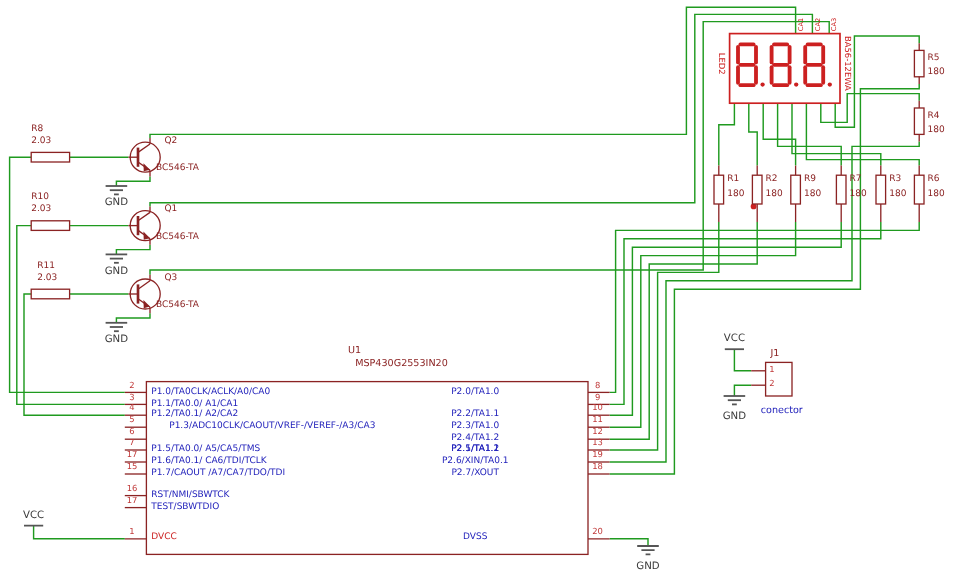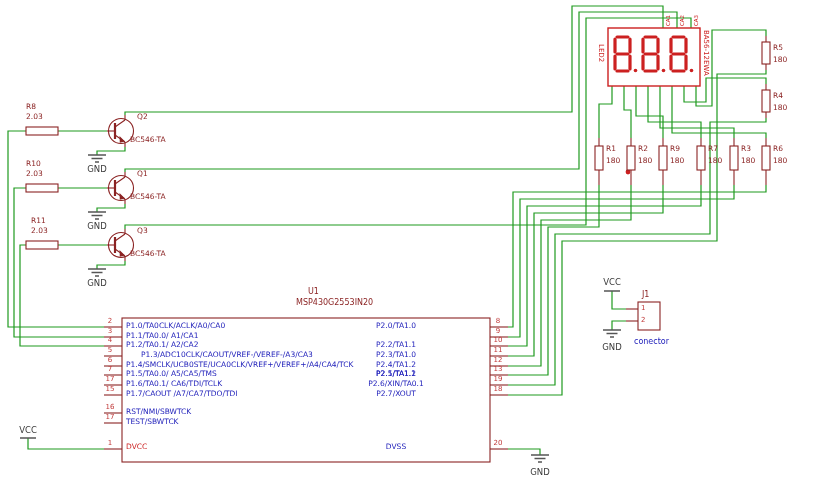--- a/index.html
+++ b/index.html
@@ -249,21 +249,21 @@
           <line x1="20" y1="438" x2="36" y2="438" class="g1"></line>
         </g>
         <g>
           <line x1="604" y1="291" x2="620" y2="291" class="g1"></line>
         </g>
       </g>
   </svg>
 
   <div id="labels">
 
-    <div class="lbl ref" style="left:308px;top:287px">U1</div>
+    <div class="lbl ref" style="left:290px;top:287px">U1</div>
     <div class="lbl ref" style="left:296px;top:298px">MSP430G2553IN20</div>
 
     <div class="lbl pnum center" style="left:100px;top:439px;width:20px">1</div>
     <div class="lbl dvcc" style="left:126px;top:443px">DVCC</div>
     <div class="lbl pnum center" style="left:488px;top:439px;width:20px">20</div>
     <div class="lbl plabel right" style="left:306px;top:443px;width:180px">DVSS</div>
 
     <div class="lbl ref" style="left:642px;top:290px">J1</div>
     <div class="lbl pnum" style="left:641px;top:304px">1</div>
     <div class="lbl pnum" style="left:641px;top:316px">2</div>
@@ -281,31 +281,30 @@
     <div class="lbl pwr center" style="left:526px;top:468px;width:28px">GND</div>
   <div class="lbl pnum center" style="left: 100px; top: 317px; width: 20px;">2</div>
       <div class="lbl plabel" style="left: 126px; top: 322px;">P1.0/TA0CLK/ACLK/A0/CA0</div>
       <div class="lbl pnum center" style="left: 100px; top: 327px; width: 20px;">3</div>
       <div class="lbl plabel" style="left: 126px; top: 332px;">P1.1/TA0.0/ A1/CA1</div>
       <div class="lbl pnum center" style="left: 100px; top: 336px; width: 20px;">4</div>
       <div class="lbl plabel" style="left: 126px; top: 341px;">P1.2/TA0.1/ A2/CA2</div>
       <div class="lbl pnum center" style="left: 100px; top: 346px; width: 20px;">5</div>
       <div class="lbl plabel" style="left: 126px; top: 351px; margin-left: 15px;">P1.3/ADC10CLK/CAOUT/VREF-/VEREF-/A3/CA3</div>
       <div class="lbl pnum center" style="left: 100px; top: 356px; width: 20px;">6</div>
-      <div class="lbl plabel" style="left: 126px; top: 361px;">P1.4/SMCLK/UCB0STE/UCA0CLK/VREF+/VEREF+/A4/CA4/TCK</div>
       <div class="lbl pnum center" style="left: 100px; top: 365px; width: 20px;">7</div>
       <div class="lbl plabel" style="left: 126px; top: 370px;">P1.5/TA0.0/ A5/CA5/TMS</div>
       <div class="lbl pnum center" style="left: 100px; top: 375px; width: 20px;">17</div>
       <div class="lbl plabel" style="left: 126px; top: 380px;">P1.6/TA0.1/ CA6/TDI/TCLK</div>
       <div class="lbl pnum center" style="left: 100px; top: 385px; width: 20px;">15</div>
       <div class="lbl plabel" style="left: 126px; top: 390px;">P1.7/CAOUT /A7/CA7/TDO/TDI</div>
       <div class="lbl pnum center" style="left: 100px; top: 403px; width: 20px;">16</div>
       <div class="lbl plabel" style="left: 126px; top: 408px;">RST/NMI/SBWTCK</div>
       <div class="lbl pnum center" style="left: 100px; top: 413px; width: 20px;">17</div>
-      <div class="lbl plabel" style="left: 126px; top: 418px;">TEST/SBWTCK</div>
+      <div class="lbl plabel" style="left: 126px; top: 418px;">TEST/SBWTDIO</div>
       <div class="lbl pnum center" style="left: 488px; top: 317px; width: 20px;">8</div>
       <div class="lbl plabel right" style="left: 306px; top: 322px; width: 180px;">P2.0/TA1.0</div>
       <div class="lbl pnum center" style="left: 488px; top: 327px; width: 20px;">9</div>
       <div class="lbl plabel right" style="left: 306px; top: 332px; width: 180px; margin-top: 38px;">P2.1/TA1.1</div>
       <div class="lbl pnum center" style="left: 488px; top: 336px; width: 20px;">10</div>
       <div class="lbl plabel right" style="left: 306px; top: 341px; width: 180px;">P2.2/TA1.1</div>
       <div class="lbl pnum center" style="left: 488px; top: 346px; width: 20px;">11</div>
       <div class="lbl plabel right" style="left: 306px; top: 351px; width: 180px;">P2.3/TA1.0</div>
       <div class="lbl pnum center" style="left: 488px; top: 356px; width: 20px;">12</div>
       <div class="lbl plabel right" style="left: 306px; top: 361px; width: 180px;">P2.4/TA1.2</div>

